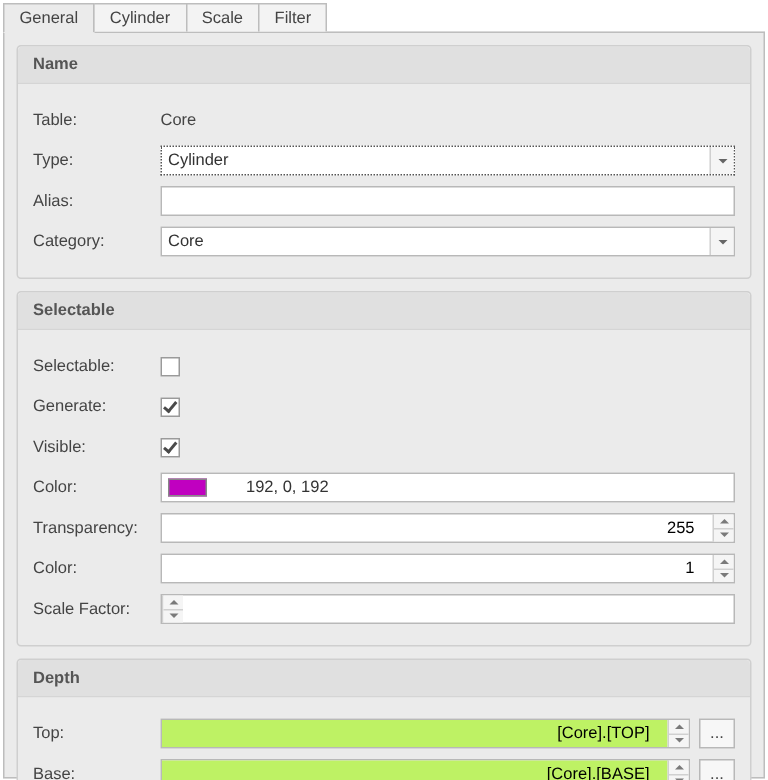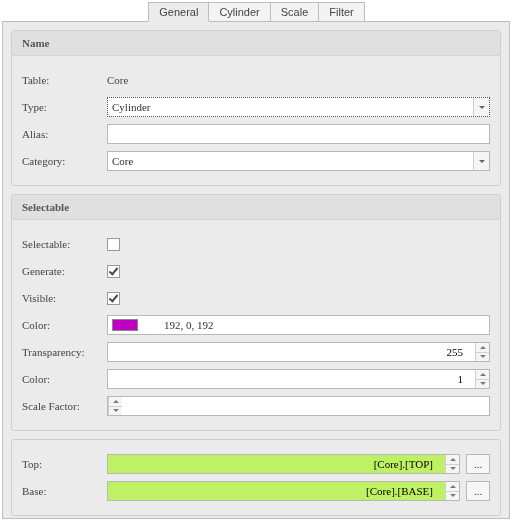--- a/index.html
+++ b/index.html
@@ -11,21 +11,20 @@
     background: #fff;
     width: 512px;
     height: 520px;
     overflow: hidden;
   }
   .tabstrip {
     display: flex;
     padding: 2px 2px 0 2px;
     position: relative;
     z-index: 2;
-    justify-content: center;
   }
   .tab {
     padding: 3px 10px;
     border: 1px solid #bdbdbd;
     border-bottom: none;
     background: #f3f3f3;
     color: #444;
     margin-right: -1px;
     cursor: pointer;
   }
@@ -41,21 +40,20 @@
     margin: 0 2px 2px 2px;
     background: #ebebeb;
     height: 498px;
     padding: 8px 8px 8px 8px;
   }
   .group {
     border: 1px solid #cfcfcf;
     border-radius: 3px;
     margin-bottom: 8px;
     background: #ebebeb;
-    font-family: Liberation Serif, serif;
   }
   .group-header {
     font-weight: bold;
     color: #555;
     padding: 6px 10px;
     background: #e0e0e0;
     border-bottom: 1px solid #d5d5d5;
     border-radius: 3px 3px 0 0;
   }
   .group-body {
@@ -323,20 +321,21 @@
                   <div class="arrow-dn"></div>
                 </div>
             </div>
           </div>
         </div>
       </div>
     </div>
   </div>
 
   <div class="group">
+    <div class="group-header">Depth</div>
     <div class="group-body">
       <div class="row">
         <div class="lbl">Top:</div>
         <div class="field">
           <div class="spin yellow">
             <input class="spin-input" value="[Core].[TOP]" style="">
             <div class="spin-btns">
               <div class="spin-btn">
                   <div class="arrow-up"></div>
                 </div>

